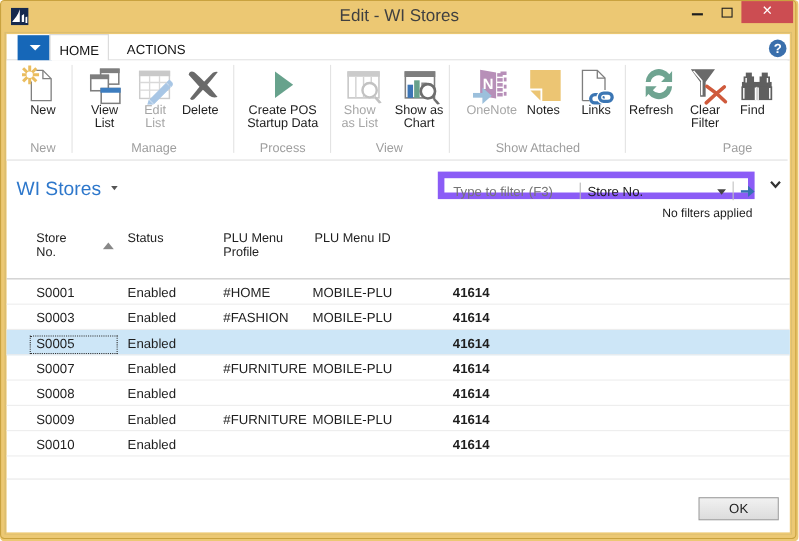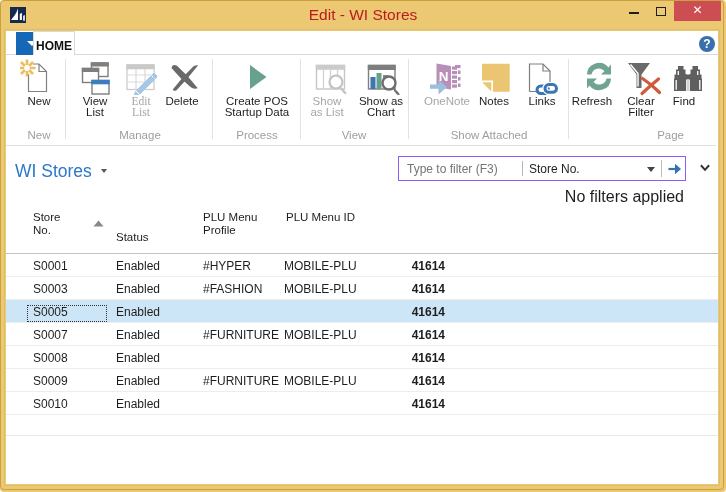--- a/index.html
+++ b/index.html
@@ -3,48 +3,48 @@
 <meta charset="utf-8">
 <style>
 * { margin:0; padding:0; box-sizing:border-box; }
 body { font-family:"Liberation Sans", sans-serif; }
 .win { position:relative; width:726px; height:492px; background:#ecc873; overflow:hidden; border-radius:4px; }
 .ring { position:absolute; left:0; top:0; width:724px; height:490px; border:1px solid #c9a23f; border-radius:4px; z-index:50; pointer-events:none; }
 .inner2 { position:absolute; left:5px; top:30px; width:714px; height:455px; box-shadow:0 0 0 1px #dcbe70; z-index:0; }
 .abs { position:absolute; }
 .inner { position:absolute; left:6px; top:31px; width:712px; height:453px; background:#fff; }
 
-.title { position:absolute; top:6px; left:0; width:726px; text-align:center; font-size:15.5px; color:#b91c1c; }
+.title { position:absolute; top:6px; left:0; width:726px; text-align:center; font-size:15.5px; color:#404040; }
 .mini { position:absolute; left:629px; top:12px; width:10px; height:2px; background:#1e1e1e; }
 .maxi { position:absolute; left:656px; top:7px; width:10px; height:9px; border:1.5px solid #1e1e1e; }
 .close { position:absolute; left:674px; top:1px; width:47px; height:20px; background:#cc4d52; color:#fff; text-align:center; font-size:12px; line-height:19px; }
 
 .tabline { position:absolute; left:6px; top:54px; width:712px; height:1px; background:#d9d9d9; }
 .appbtn { position:absolute; left:16px; top:32px; width:31px; height:23px; background:#1667b8; }
 .appbtn:after { content:""; position:absolute; left:11px; top:9px; border:5px solid transparent; border-top:5px solid #fff; }
 .tab { position:absolute; top:31px; height:24px; font-size:12px; color:#111; text-align:center; line-height:28px; }
 .tab.active { background:#fff; border:1px solid #d9d9d9; border-bottom:none; }
 .help { position:absolute; left:699px; top:36px; width:16px; height:16px; border-radius:50%; background:#3a6fac; color:#fff; font-size:12px; font-weight:bold; text-align:center; line-height:16px; }
 
 .ribbon { position:absolute; left:6px; top:55px; width:710px; height:91px; background:#fff; border-bottom:1px solid #e0e0e0; }
 .gsep { position:absolute; top:4px; width:1px; height:80px; background:#e3e3e3; }
 .rlabel { position:absolute; top:41px; font-size:11.5px; color:#1e1e1e; text-align:center; line-height:11px; }
 .rlabel.dis { color:#a6a6a6; }
 .glabel { position:absolute; top:74px; font-size:11.5px; color:#9e9e9e; text-align:center; }
 
 .ptitle { position:absolute; left:15px; top:161px; font-size:17.5px; color:#2d77cb; }
 .pcaret { position:absolute; left:101px; top:169px; width:0; height:0; border:3.5px solid transparent; border-top:4px solid #555; }
-.fbox { position:absolute; left:398px; top:156px; width:288px; height:25px; border:1px solid #8b5cf6; background:#fff; }
+.fbox { position:absolute; left:398px; top:156px; width:288px; height:25px; border:6px solid #8b5cf6; background:#fff; }
 .fph { position:absolute; left:8px; top:5px; font-size:12px; color:#757575; }
 .fsep1 { position:absolute; left:123px; top:4px; width:1px; height:15px; background:#b7b7b7; }
 .fstore { position:absolute; left:130px; top:5px; font-size:12px; color:#1e1e1e; }
 .fcaret { position:absolute; left:248px; top:10px; width:0; height:0; border:4px solid transparent; border-top:5px solid #444; }
 .fsep2 { position:absolute; left:262px; top:3px; width:1px; height:17px; background:#c0c0c0; }
 .chev { position:absolute; left:700px; top:163px; width:10px; height:10px; }
-.nofil { position:absolute; left:484px; top:188px; width:200px; text-align:right; font-size:16px; color:#1e1e1e; }
+.nofil { position:absolute; left:484px; top:188px; width:200px; text-align:right; font-size:11px; color:#1e1e1e; }
 
 .thead { position:absolute; font-size:11.5px; color:#1e1e1e; line-height:12.5px; }
 .hline { position:absolute; left:6px; top:253px; width:712px; height:1px; background:#c3c3c3; }
 .row { position:absolute; left:6px; width:712px; height:23px; font-size:12px; color:#1e1e1e; }
 .row div { position:absolute; top:5px; }
 .rline { position:absolute; left:6px; width:712px; height:1px; background:#ededed; }
 .c1 { left:27px; }
 .c2 { left:110px; }
 .c3 { left:197px; }
 .c4 { left:278px; }
@@ -68,32 +68,33 @@
   <div class="title">Edit - WI Stores</div>
   <div class="mini"></div>
   <div class="maxi"></div>
   <div class="close">✕</div>
 
   <div class="inner2"></div>
   <div class="inner"></div>
   <div class="ring"></div>
   <div class="tabline"></div>
   <div class="appbtn"></div>
-  <div class="tab active" style="left:33px;width:42px;font-weight:bold;">HOME</div>
+  <div class="tab active" style="left:45px;width:54px;">HOME</div>
+  <div class="tab" style="left:112px;width:60px;">ACTIONS</div>
   <div class="help">?</div>
 
   <div class="ribbon">
     <div class="gsep" style="left:59px"></div>
     <div class="gsep" style="left:206px"></div>
     <div class="gsep" style="left:294px"></div>
     <div class="gsep" style="left:402px"></div>
     <div class="gsep" style="left:562px"></div>
     <div class="rlabel" style="left:13px;width:40px;">New</div>
     <div class="rlabel" style="left:63px;width:52px;">View<br>List</div>
-    <div class="rlabel dis" style="left:109px;width:52px;font-family:Liberation Serif, serif;">Edit<br>List</div>
+    <div class="rlabel dis" style="left:109px;width:52px;">Edit<br>List</div>
     <div class="rlabel" style="left:150px;width:52px;">Delete</div>
     <div class="rlabel" style="left:208px;width:86px;">Create POS<br>Startup Data</div>
     <div class="rlabel dis" style="left:289px;width:64px;">Show<br>as List</div>
     <div class="rlabel" style="left:343px;width:64px;">Show as<br>Chart</div>
     <div class="rlabel dis" style="left:407px;width:68px;">OneNote</div>
     <div class="rlabel" style="left:462px;width:52px;">Notes</div>
     <div class="rlabel" style="left:510px;width:52px;">Links</div>
     <div class="rlabel" style="left:556px;width:60px;text-align:center;">Refresh</div>
     <div class="rlabel" style="left:609px;width:52px;">Clear<br>Filter</div>
     <div class="rlabel" style="left:652px;width:52px;">Find</div>
@@ -243,32 +244,32 @@
       <rect x="0.5" y="4.9" width="8" height="2.2" fill="#3572b1"></rect>
       <polygon points="7,0.8 13,6 7,11.2" fill="#3572b1"></polygon>
     </svg>
   </div>
   <svg class="chev" width="11" height="9" viewBox="0 0 11 9">
     <path d="M1 1.5 L5.5 6.5 L10 1.5" fill="none" stroke="#333" stroke-width="2.2"></path>
   </svg>
   <div class="nofil">No filters applied</div>
 
   <div class="thead" style="left:33px;top:211px;">Store<br>No.</div>
-  <div class="thead" style="left:116px;top:211px;margin-top:20px;">Status</div>
+  <div class="thead" style="left:116px;top:211px;">Status</div>
   <div class="thead" style="left:203px;top:211px;">PLU Menu<br>Profile</div>
   <div class="thead" style="left:286px;top:211px;text-align:center;">PLU Menu ID</div>
   <svg class="abs" style="left:93px;top:220px" width="11" height="7" viewBox="0 0 11 7">
     <path d="M5.5 0.5 L10.5 6.5 H0.5 Z" fill="#888"></path>
   </svg>
   <div class="hline"></div>
 
   <div class="row" style="top:254px">
       <div class="c1">S0001</div>
       <div class="c2">Enabled</div>
-      <div class="c3">#HYPER</div>
+      <div class="c3">#HOME</div>
       <div class="c4">MOBILE-PLU</div>
       <div class="c5">41614</div>
     </div>
   <div class="rline" style="top:276px"></div>
   <div class="row" style="top:277px">
       <div class="c1">S0003</div>
       <div class="c2">Enabled</div>
       <div class="c3">#FASHION</div>
       <div class="c4">MOBILE-PLU</div>
       <div class="c5">41614</div>
@@ -304,13 +305,14 @@
     </div>
   <div class="rline" style="top:391px"></div>
   <div class="row" style="top:392px">
       <div class="c1">S0010</div>
       <div class="c2">Enabled</div>
       <div class="c5">41614</div>
     </div>
   <div class="rline" style="top:414px"></div>
 
   <div class="bottomline"></div>
+  <div class="okbtn">OK</div>
 </div>
 
 </body></html>

